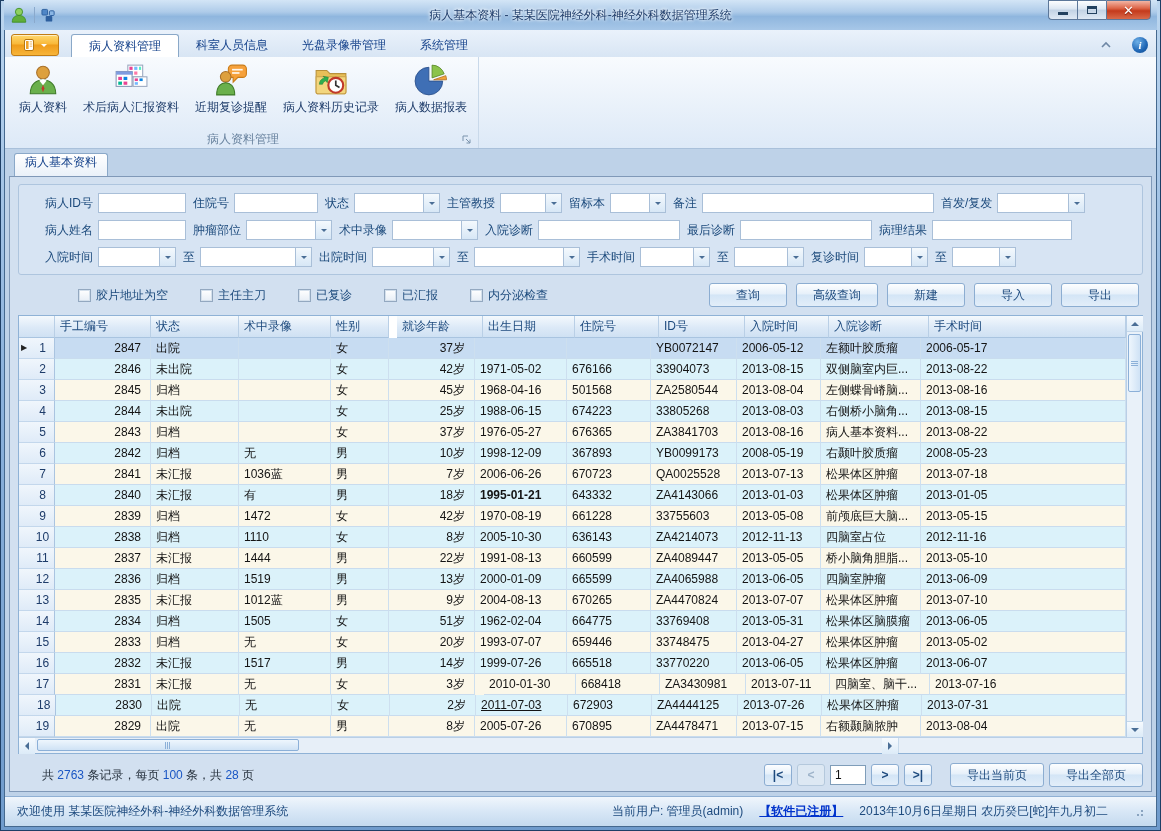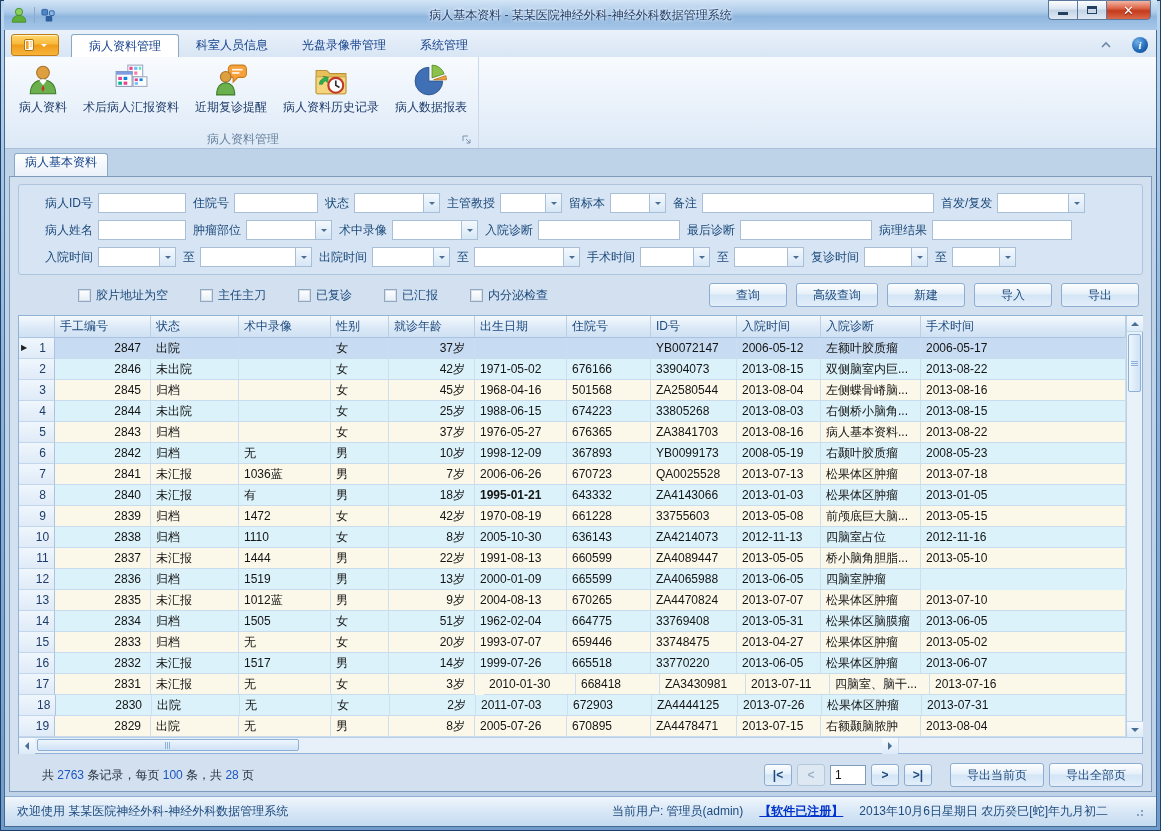--- a/index.html
+++ b/index.html
@@ -487,21 +487,21 @@
 
         <div class="grid-outer">
           <div class="grid-top">
             <div class="grid-cols">
               <div class="grid-header">
                   <div class="g-h" style="width: 36px;"></div>
                   <div class="g-h" style="width: 96px;">手工编号</div>
                   <div class="g-h" style="width: 88px;">状态</div>
                   <div class="g-h" style="width: 92px;">术中录像</div>
                   <div class="g-h" style="width: 58px;">性别</div>
-                  <div class="g-h" style="width: 86px;">就诊年龄</div>
+                  <div class="g-h" style="width: 86px; margin-left: 8px;">就诊年龄</div>
                   <div class="g-h" style="width: 92px;">出生日期</div>
                   <div class="g-h" style="width: 84px;">住院号</div>
                   <div class="g-h" style="width: 86px;">ID号</div>
                   <div class="g-h" style="width: 84px;">入院时间</div>
                   <div class="g-h" style="width: 100px;">入院诊断</div>
                   <div class="g-h" style="flex: 1 1 0%;">手术时间</div>
                 </div>
               <div>
                   <div class="g-row r-sel">
                     <div class="g-cell g-selcell" style="width: 36px; padding: 0px 2px;">
@@ -698,20 +698,21 @@
                     <div class="g-cell right" style="width: 96px;">2836</div>
                     <div class="g-cell" style="width: 88px;">归档</div>
                     <div class="g-cell" style="width: 92px;">1519</div>
                     <div class="g-cell" style="width: 58px;">男</div>
                     <div class="g-cell right" style="width: 86px;">13岁</div>
                     <div class="g-cell" style="width: 92px;">2000-01-09</div>
                     <div class="g-cell" style="width: 84px;">665599</div>
                     <div class="g-cell" style="width: 86px;">ZA4065988</div>
                     <div class="g-cell" style="width: 84px;">2013-06-05</div>
                     <div class="g-cell" style="width: 100px;">四脑室肿瘤</div>
+                    <div class="g-cell" style="flex: 1 1 0%;">2013-06-09</div>
                   </div>
                   <div class="g-row r-cream">
                     <div class="g-cell g-selcell" style="width: 36px; padding: 0px 2px;">
                       <span class="row-arrow"></span>
                       <span class="row-num">13</span>
                     </div>
                     <div class="g-cell right" style="width: 96px;">2835</div>
                     <div class="g-cell" style="width: 88px;">未汇报</div>
                     <div class="g-cell" style="width: 92px;">1012蓝</div>
                     <div class="g-cell" style="width: 58px;">男</div>
@@ -794,21 +795,21 @@
                   <div class="g-row r-cyan">
                     <div class="g-cell g-selcell" style="width: 36px; padding: 0px 18px;">
                       <span class="row-arrow"></span>
                       <span class="row-num">18</span>
                     </div>
                     <div class="g-cell right" style="width: 96px;">2830</div>
                     <div class="g-cell" style="width: 88px;">出院</div>
                     <div class="g-cell" style="width: 92px;">无</div>
                     <div class="g-cell" style="width: 58px;">女</div>
                     <div class="g-cell right" style="width: 86px;">2岁</div>
-                    <div class="g-cell" style="width: 92px;">2011-07-03</div>
+                    <div class="g-cell" style="width: 92px; text-decoration: underline;">2011-07-03</div>
                     <div class="g-cell" style="width: 84px;">672903</div>
                     <div class="g-cell" style="width: 86px;">ZA4444125</div>
                     <div class="g-cell" style="width: 84px;">2013-07-26</div>
                     <div class="g-cell" style="width: 100px;">松果体区肿瘤</div>
                     <div class="g-cell" style="flex: 1 1 0%;">2013-07-31</div>
                   </div>
                   <div class="g-row r-cream">
                     <div class="g-cell g-selcell" style="width: 36px; padding: 0px 2px;">
                       <span class="row-arrow"></span>
                       <span class="row-num">19</span>

